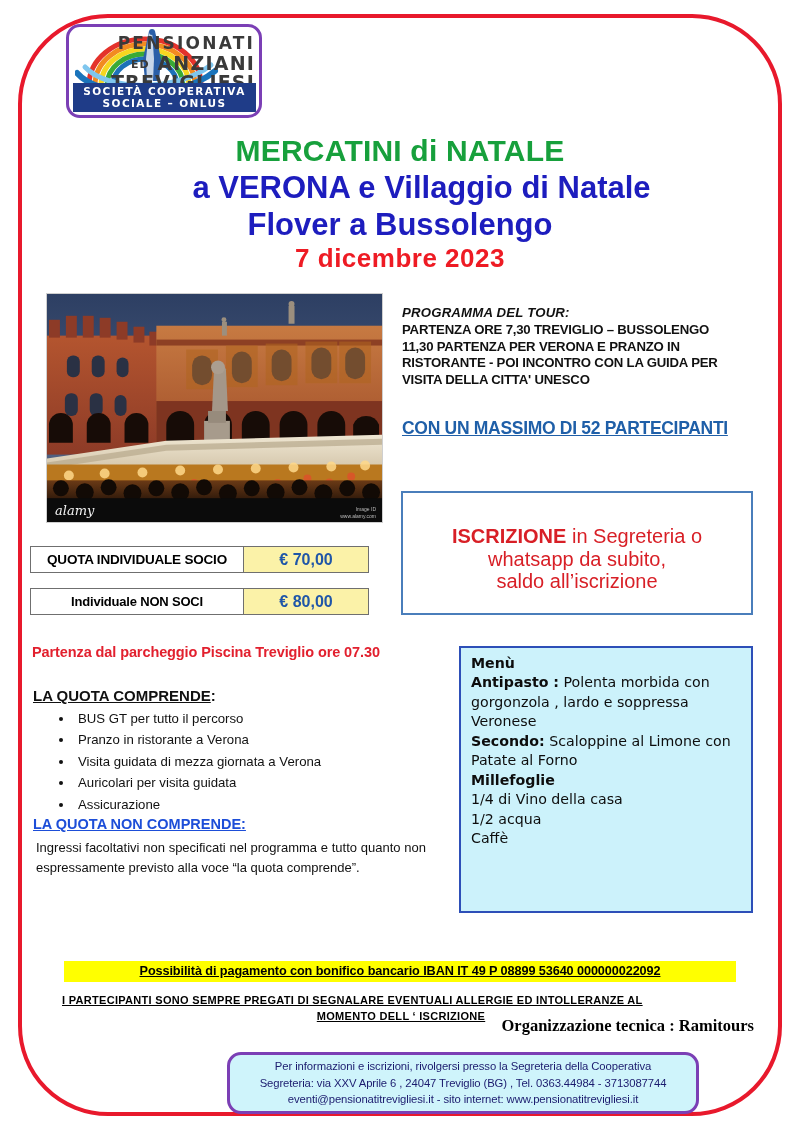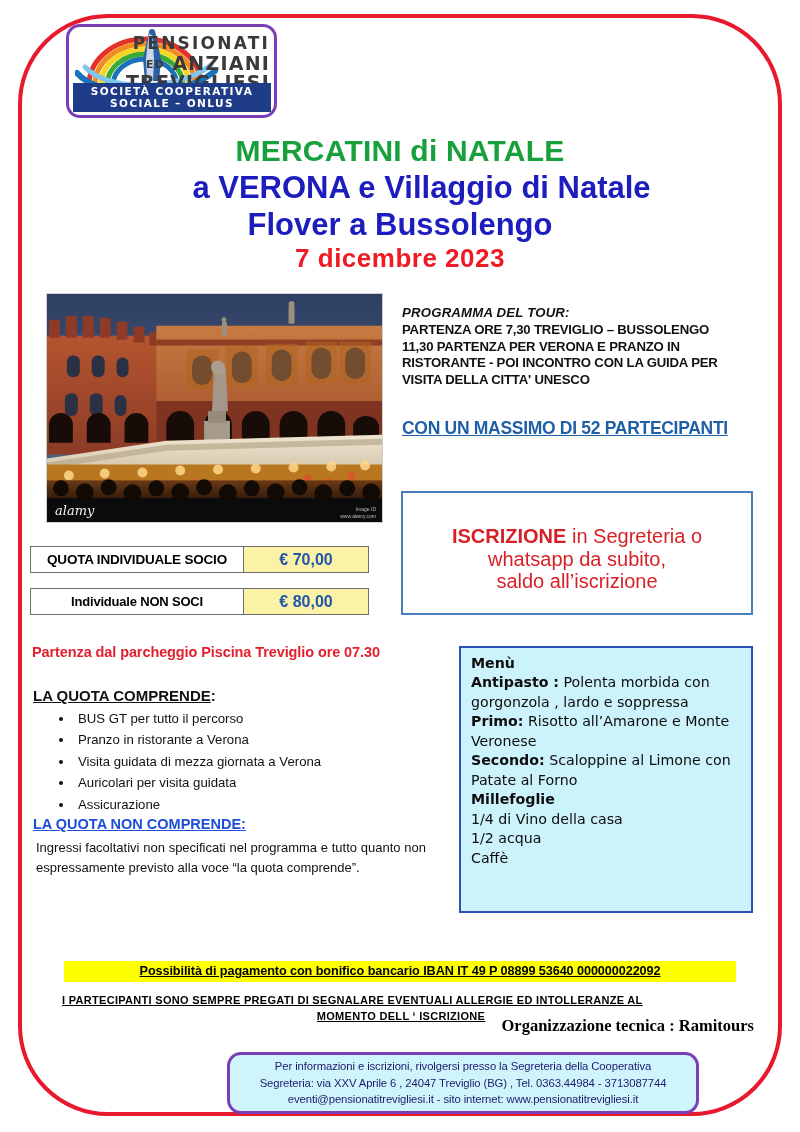--- a/index.html
+++ b/index.html
@@ -19,21 +19,21 @@
     width:764px; height:1102px;
     border:4px solid #e8192c;
     border-radius:90px;
     pointer-events:none;
   }
 
   
   .logo-box{
     position:absolute;
     left:66px; top:24px;
-    width:211px; height:94px;
+    width:196px; height:94px;
     background:#ffffff;
     border:3px solid #7b3fb5;
     border-radius:14px;
     overflow:hidden;
     z-index:5;
   }
   .logo-inner{ position:absolute; inset:0; }
   .logo-svgwrap{ position:absolute; left:6px; top:2px; width:150px; height:64px; }
   .logo-words{
     position:absolute; right:4px; top:8px;
@@ -479,21 +479,20 @@
 
 <div class="excl-head">
   <u>LA QUOTA NON COMPRENDE:</u>
 </div>
 <div class="excl-body"> Ingressi facoltativi non specificati nel programma e tutto quanto non espressamente previsto alla voce “la quota comprende”.</div>
 
 <div class="menu-box">
   <div><span class="b">Menù</span></div>
   <div><span class="b">Antipasto :</span><span> Polenta morbida con</span></div>
   <div>gorgonzola , lardo e soppressa</div>
-  <div><span class="b">Primo:</span><span> Risotto all’Amarone e Monte</span></div>
   <div>Veronese</div>
   <div><span class="b">Secondo:</span><span> Scaloppine al Limone con</span></div>
   <div>Patate al Forno</div>
   <div><span class="b">Millefoglie</span></div>
   <div>1/4 di Vino della casa</div>
   <div>1/2 acqua</div>
   <div>Caffè</div>
 </div>
 
 <div class="bank">Possibilità di pagamento con bonifico bancario  IBAN IT 49 P 08899 53640 000000022092</div>

